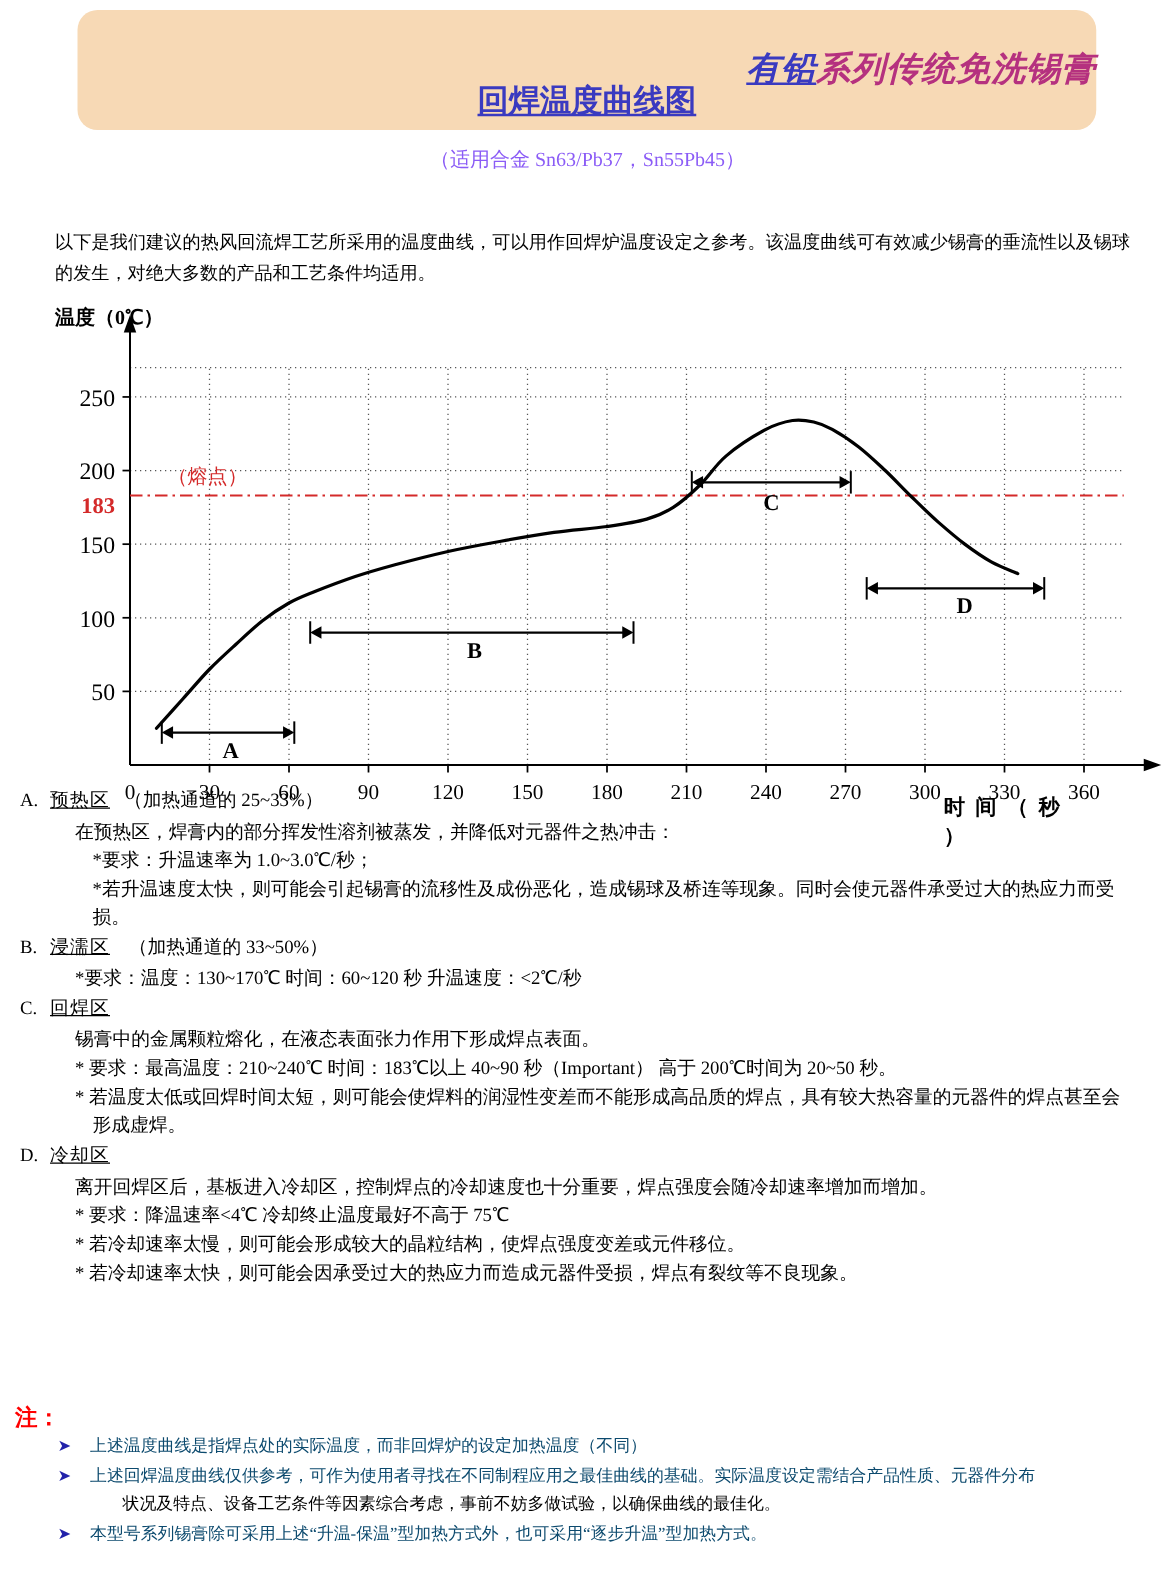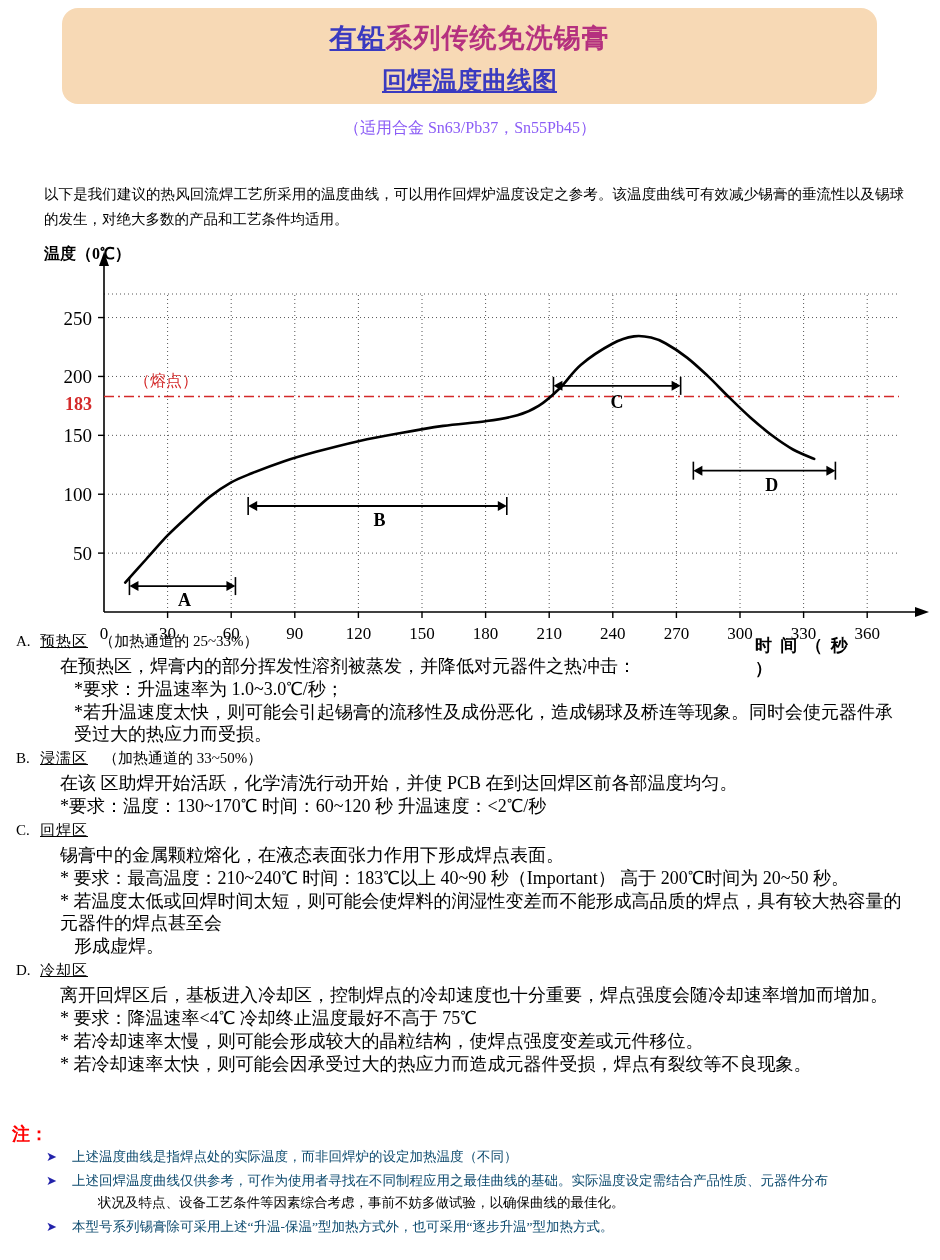--- a/index.html
+++ b/index.html
@@ -21,28 +21,29 @@
     position: absolute;
     left: 62px;
     top: 8px;
     width: 815px;
     height: 96px;
     background: #f7d9b5;
     border-radius: 16px;
   }
   .banner-line1 {
     position: absolute;
-    top: 12px;
+    top: 29px;
     left: 0;
     width: 100%;
-    text-align: center;
+    text-align: right;
     font-size: 27px;
     font-weight: bold;
     color: #7b2f8f;
     letter-spacing: 1px;
+    font-style: italic;
   }
   .banner-line1 .lead {
     color: #3a3ac0;
     text-decoration: underline;
   }
   .banner-line1 .rest {
     color: #b5317f;
   }
   .banner-line2 {
     position: absolute;
@@ -133,21 +134,21 @@
   }
   .sec-title {
     text-decoration: underline;
     letter-spacing: 1px;
   }
   .sec-note {
   }
   .sec-body {
     padding-left: 60px;
     padding-right: 30px;
-    font-size: 18px;
+    font-size: 15px;
     line-height: 22px;
   }
   .sec-body .line {
     margin-bottom: 1px;
   }
   .indent1 {
     padding-left: 14px;
   }
 
   
@@ -314,21 +315,20 @@
     </div>
   </div>
 
   <div class="sec">
     <div class="sec-head">
       <span class="sec-letter">B.</span>
       <span class="sec-title">浸濡区</span>
       &nbsp;&nbsp;&nbsp;<span class="sec-note">（加热通道的 33~50%）</span>
     </div>
     <div class="sec-body">
-      <div class="line">在该 区助焊开始活跃，化学清洗行动开始，并使 PCB 在到达回焊区前各部温度均匀。</div>
       <div class="line">*要求：温度：130~170℃         时间：60~120 秒            升温速度：&lt;2℃/秒</div>
     </div>
   </div>
 
   <div class="sec">
     <div class="sec-head">
       <span class="sec-letter">C.</span>
       <span class="sec-title">回焊区</span>
     </div>
     <div class="sec-body">

